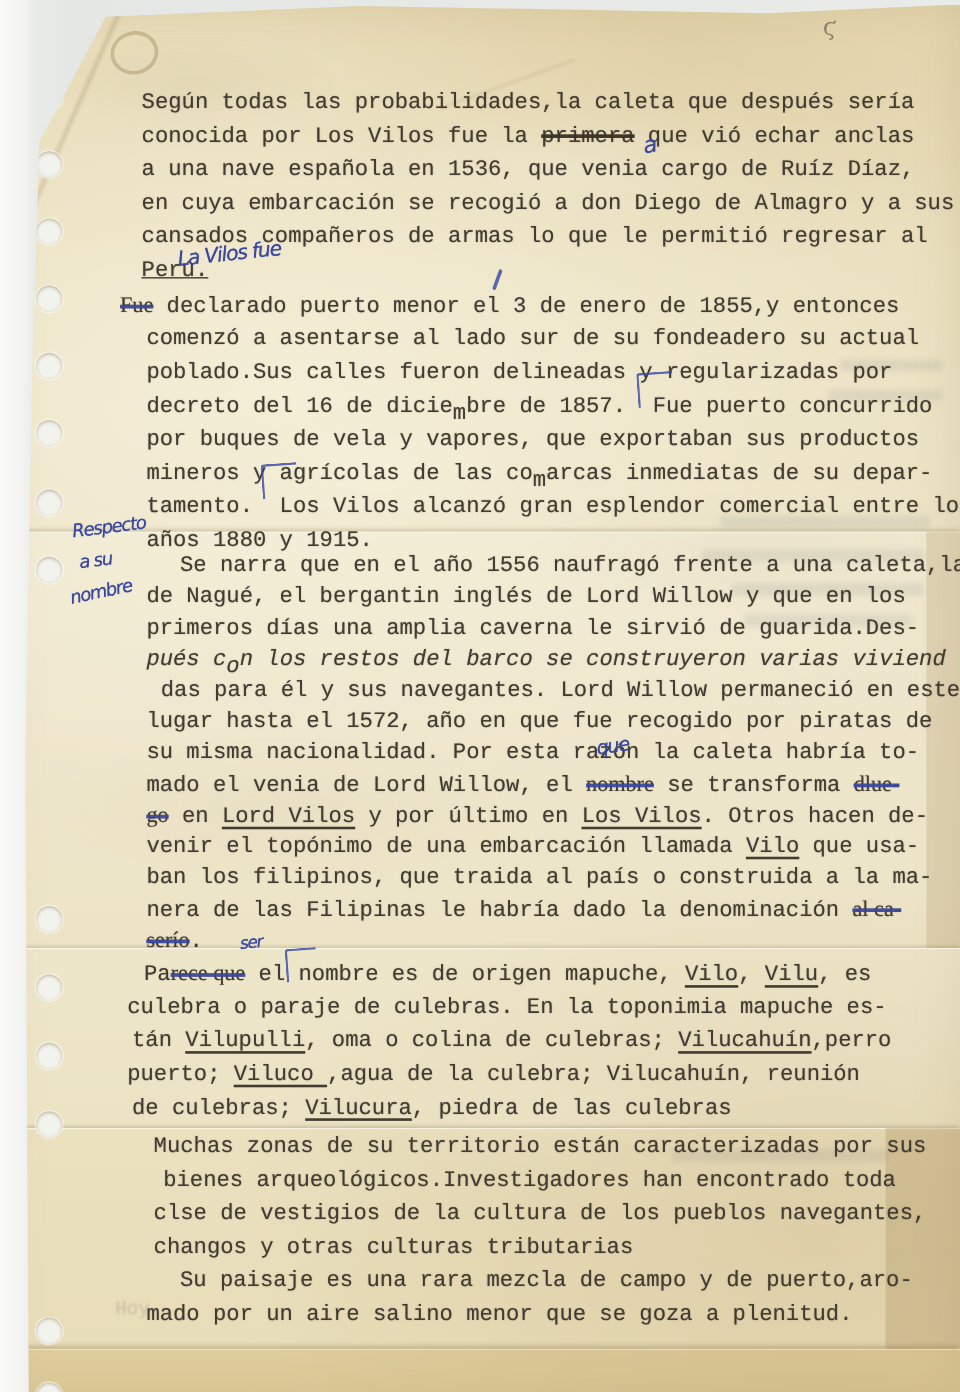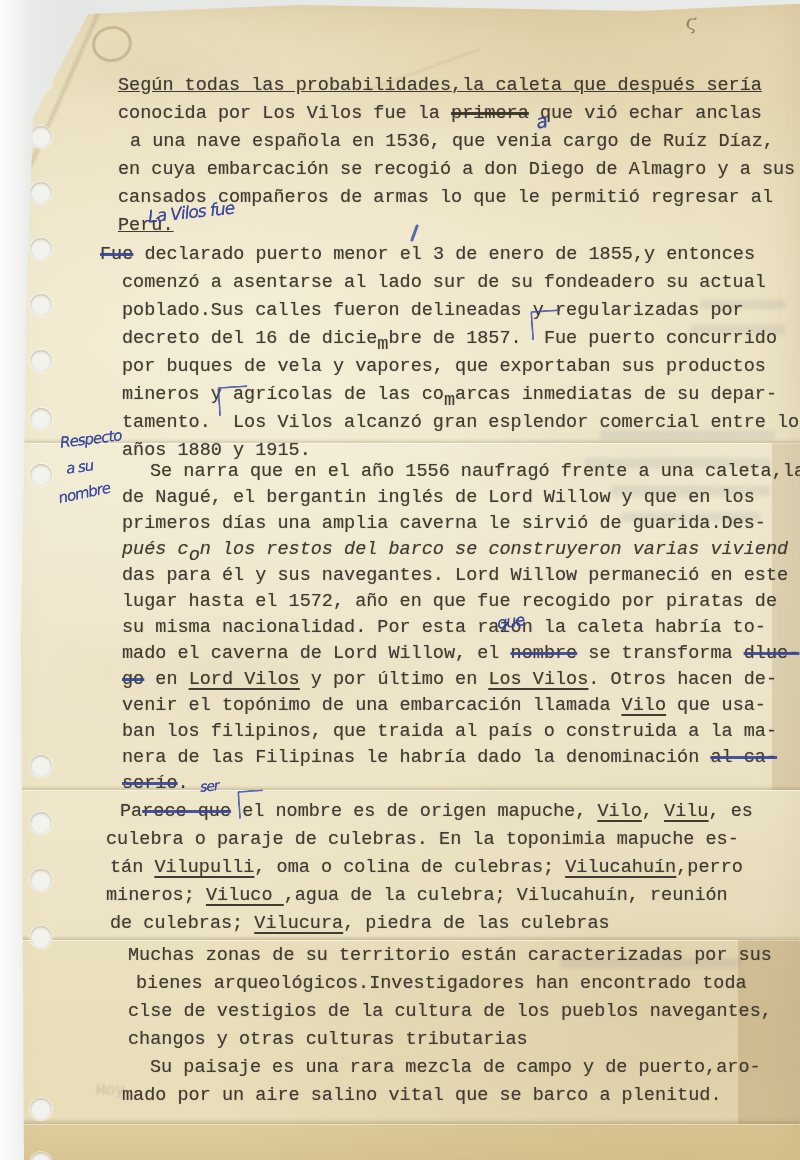--- a/index.html
+++ b/index.html
@@ -38,21 +38,21 @@
   .scrap-5{top:1124px;height:36px;background:rgba(205,172,100,.24);
     border-top:1px solid rgba(255,255,248,.4);box-shadow:0 -2px 4px rgba(110,90,45,.3);}
   .edge-dark-a{position:absolute;left:772px;top:443px;width:28px;height:347px;background:rgba(150,118,60,.18);pointer-events:none;}
   .edge-dark-b{position:absolute;left:738px;top:940px;width:62px;height:184px;background:rgba(145,110,55,.22);pointer-events:none;}
 
   .ghost-stripe{position:absolute;background:rgba(118,114,128,.13);filter:blur(2px);border-radius:3px;pointer-events:none;}
 
   .typed-line{position:absolute;white-space:pre;font-family:"Liberation Mono","DejaVu Sans Mono",monospace;
     font-size:18.5px;line-height:28px;color:#423b31;text-shadow:0 0 1px rgba(62,55,42,.5);}
   .seg-strike{text-decoration:line-through;text-decoration-thickness:2.5px;text-decoration-color:rgba(58,50,38,.9);}
-  .seg-strike-blue{text-decoration:line-through;text-decoration-thickness:2.5px;text-decoration-color:rgba(56,72,165,.85);}
+  .seg-strike-blue{text-decoration:line-through;text-decoration-thickness:2.5px;text-decoration-color:rgba(56,72,165,.85);font-family:Liberation Serif, serif;}
   .seg-underline{text-decoration:underline;text-decoration-thickness:1.6px;text-underline-offset:4px;}
   .seg-sub{position:relative;top:6px;}
 
   .hand{position:absolute;font-family:"DejaVu Sans",sans-serif;font-style:italic;
     color:#3a489e;letter-spacing:-1px;text-shadow:0 0 .6px rgba(58,72,158,.8);white-space:pre;}
   .anno-bracket{position:absolute;border-left:2.5px solid rgba(58,74,168,.82);border-top:2.5px solid rgba(58,74,168,.82);
     border-radius:3px 0 0 0;transform:rotate(-4deg);}
   .anno-stroke{position:absolute;width:3px;background:rgba(58,74,168,.82);border-radius:2px;}
   .smudge{position:absolute;color:#5f584a;opacity:.65;font-family:"DejaVu Serif",serif;}
   .ghost-word{position:absolute;color:#7a7468;opacity:.3;filter:blur(1px);font-family:"Liberation Mono",monospace;}
@@ -87,58 +87,58 @@
     <div class="ghost-stripe" style="left:690px;top:325px;width:95px;height:9px;"></div>
     <div class="ghost-stripe" style="left:600px;top:430px;width:175px;height:10px;"></div>
     <div class="ghost-stripe" style="left:585px;top:458px;width:185px;height:10px;"></div>
     <div class="ghost-stripe" style="left:610px;top:486px;width:160px;height:10px;"></div>
     <div class="ghost-stripe" style="left:620px;top:512px;width:140px;height:10px;"></div>
     <div class="ghost-stripe" style="left:560px;top:958px;width:180px;height:10px;"></div>
 
     <div class="ring-stain"></div>
 
     <div id="content">
-        <div class="typed-line" style="left: 118px; top: 72px; text-decoration: underline;"><span>Según todas las probabilidades,la caleta que después sería</span></div>
+        <div class="typed-line" style="left: 118px; top: 72px;"><span>Según todas las probabilidades,la caleta que después sería</span></div>
         <div class="typed-line" style="left: 118px; top: 100px;"><span>conocida por Los Vilos fue la </span><span class="seg-strike">primera</span><span> que vió echar anclas</span></div>
-        <div class="typed-line" style="left: 130px; top: 128px;"><span>a una nave española en 1536, que venia cargo de Ruíz Díaz,</span></div>
+        <div class="typed-line" style="left: 118px; top: 128px;"><span>a una nave española en 1536, que venia cargo de Ruíz Díaz,</span></div>
         <div class="typed-line" style="left: 118px; top: 156px;"><span>en cuya embarcación se recogió a don Diego de Almagro y a sus</span></div>
         <div class="typed-line" style="left: 118px; top: 184px;"><span>cansados compañeros de armas lo que le permitió regresar al</span></div>
         <div class="typed-line" style="left: 118px; top: 212px; text-decoration: underline;"><span>Perú.</span></div>
         <div class="typed-line" style="left: 100px; top: 241px;"><span class="seg-strike-blue">Fue</span><span> declarado puerto menor el 3 de enero de 1855,y entonces</span></div>
         <div class="typed-line" style="left: 122px; top: 269px;"><span>comenzó a asentarse al lado sur de su fondeadero su actual</span></div>
         <div class="typed-line" style="left: 122px; top: 297px;"><span>poblado.Sus calles fueron delineadas y regularizadas por</span></div>
         <div class="typed-line" style="left: 122px; top: 325px;"><span>decreto del 16 de dicie</span><span class="seg-sub">m</span><span>bre de 1857.  Fue puerto concurrido</span></div>
         <div class="typed-line" style="left: 122px; top: 353px;"><span>por buques de vela y vapores, que exportaban sus productos</span></div>
         <div class="typed-line" style="left: 122px; top: 381px;"><span>mineros y agrícolas de las co</span><span class="seg-sub">m</span><span>arcas inmediatas de su depar-</span></div>
         <div class="typed-line" style="left: 122px; top: 409px;"><span>tamento.  Los Vilos alcanzó gran esplendor comercial entre los</span></div>
         <div class="typed-line" style="left: 122px; top: 437px;"><span>años 1880 y 1915.</span></div>
         <div class="typed-line" style="left: 150px; top: 458px;"><span>Se narra que en el año 1556 naufragó frente a una caleta,la</span></div>
         <div class="typed-line" style="left: 122px; top: 484px; text-align: right;"><span>de Nagué, el bergantin inglés de Lord Willow y que en los</span></div>
         <div class="typed-line" style="left: 122px; top: 510px;"><span>primeros días una amplia caverna le sirvió de guarida.Des-</span></div>
         <div class="typed-line" style="left: 122px; top: 536px; font-style: italic;"><span>pués c</span><span class="seg-sub">o</span><span>n los restos del barco se construyeron varias viviend</span></div>
-        <div class="typed-line" style="left: 122px; top: 562px;"><span>das para él y sus navegantes. Lord Willow permaneció en este</span></div>
+        <div class="typed-line" style="left: 134px; top: 562px;"><span>das para él y sus navegantes. Lord Willow permaneció en este</span></div>
         <div class="typed-line" style="left: 122px; top: 588px;"><span>lugar hasta el 1572, año en que fue recogido por piratas de</span></div>
         <div class="typed-line" style="left: 122px; top: 614px;"><span>su misma nacionalidad. Por esta razón la caleta habría to-</span></div>
-        <div class="typed-line" style="left: 122px; top: 640px;"><span>mado el caverna de Lord Willow, el </span><span class="seg-strike-blue">nombre</span><span> se transforma </span><span class="seg-strike-blue">dlue-</span></div>
+        <div class="typed-line" style="left: 122px; top: 640px;"><span>mado el venia de Lord Willow, el </span><span class="seg-strike-blue">nombre</span><span> se transforma </span><span class="seg-strike-blue">dlue-</span></div>
         <div class="typed-line" style="left: 122px; top: 666px;"><span class="seg-strike-blue">go</span><span> en </span><span class="seg-underline">Lord Vilos</span><span> y por último en </span><span class="seg-underline">Los Vilos</span><span>. Otros hacen de-</span></div>
         <div class="typed-line" style="left: 122px; top: 692px;"><span>venir el topónimo de una embarcación llamada </span><span class="seg-underline">Vilo</span><span> que usa-</span></div>
         <div class="typed-line" style="left: 122px; top: 718px;"><span>ban los filipinos, que traida al país o construida a la ma-</span></div>
         <div class="typed-line" style="left: 122px; top: 744px;"><span>nera de las Filipinas le habría dado la denominación </span><span class="seg-strike-blue">al ca-</span></div>
         <div class="typed-line" style="left: 122px; top: 770px;"><span class="seg-strike-blue">serío</span><span>.</span></div>
         <div class="typed-line" style="left: 120px; top: 798px;"><span>Pa</span><span class="seg-strike-blue">rece que</span><span> el nombre es de origen mapuche, </span><span class="seg-underline">Vilo</span><span>, </span><span class="seg-underline">Vilu</span><span>, es</span></div>
         <div class="typed-line" style="left: 106px; top: 826px;"><span>culebra o paraje de culebras. En la toponimia mapuche es-</span></div>
         <div class="typed-line" style="left: 110px; top: 854px;"><span>tán </span><span class="seg-underline">Vilupulli</span><span>, oma o colina de culebras; </span><span class="seg-underline">Vilucahuín</span><span>,perro</span></div>
-        <div class="typed-line" style="left: 106px; top: 882px;"><span>mineros; </span><span class="seg-underline">Viluco </span><span>,agua de la culebra; Vilucahuín, reunión</span></div>
+        <div class="typed-line" style="left: 106px; top: 882px;"><span>puerto; </span><span class="seg-underline">Viluco </span><span>,agua de la culebra; Vilucahuín, reunión</span></div>
         <div class="typed-line" style="left: 110px; top: 910px;"><span>de culebras; </span><span class="seg-underline">Vilucura</span><span>, piedra de las culebras</span></div>
         <div class="typed-line" style="left: 128px; top: 942px;"><span>Muchas zonas de su territorio están caracterizadas por sus</span></div>
         <div class="typed-line" style="left: 136px; top: 970px;"><span>bienes arqueológicos.Investigadores han encontrado toda</span></div>
         <div class="typed-line" style="left: 128px; top: 998px;"><span>clse de vestigios de la cultura de los pueblos navegantes,</span></div>
         <div class="typed-line" style="left: 128px; top: 1026px;"><span>changos y otras culturas tributarias</span></div>
         <div class="typed-line" style="left: 150px; top: 1054px;"><span>Su paisaje es una rara mezcla de campo y de puerto,aro-</span></div>
-        <div class="typed-line" style="left: 122px; top: 1082px;"><span>mado por un aire salino vital que se barco a plenitud.</span></div>
+        <div class="typed-line" style="left: 122px; top: 1082px;"><span>mado por un aire salino menor que se goza a plenitud.</span></div>
       </div>
     <div id="annotations">
         <div class="hand" style="left: 536px; top: 110px; font-size: 19px; transform: rotate(-10deg);">a</div>
         <div class="hand" style="left: 148px; top: 202px; font-size: 17px; transform: rotate(-6deg);">La Vilos fue</div>
         <div class="anno-stroke" style="left: 413px; top: 224px; height: 18px; transform: rotate(20deg);"></div>
         <div class="anno-bracket" style="left: 531px; top: 310px; width: 28px; height: 27px;"></div>
         <div class="anno-bracket" style="left: 218px; top: 386px; width: 28px; height: 27px;"></div>
         <div class="hand" style="left: 60px; top: 430px; font-size: 15px; transform: rotate(-7deg);">Respecto</div>
         <div class="hand" style="left: 66px; top: 458px; font-size: 15px; transform: rotate(-7deg);">a su</div>
         <div class="hand" style="left: 58px; top: 484px; font-size: 15px; transform: rotate(-12deg);">nombre</div>

